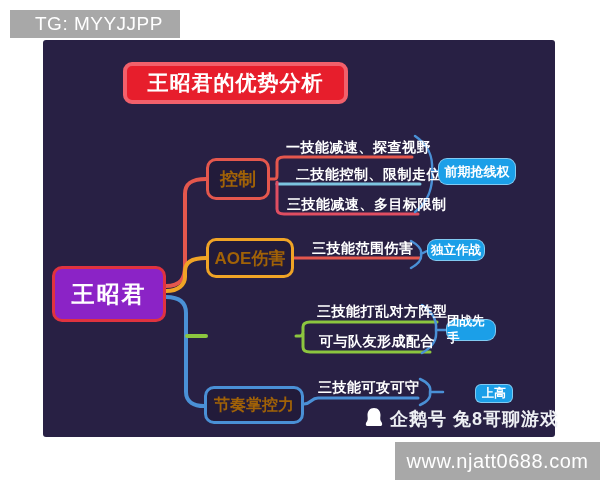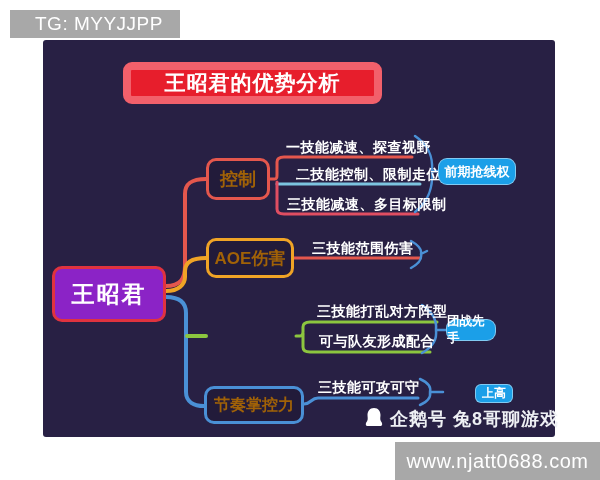--- a/index.html
+++ b/index.html
@@ -3,22 +3,22 @@
 <meta charset="utf-8">
 <style>
   html,body{margin:0;padding:0;}
   body{font-family:"Liberation Sans","DejaVu Sans",sans-serif;}
   .page{position:relative;width:600px;height:480px;background:#ffffff;overflow:hidden;}
   .banner{position:absolute;background:#a8a8a8;color:#fff;display:flex;align-items:center;}
   .banner.tg{left:10px;top:10px;width:145px;height:28px;font-size:19px;padding-left:25px;letter-spacing:.5px;}
   .banner.site{left:395px;top:442px;width:205px;height:38px;font-size:20px;justify-content:center;letter-spacing:.5px;}
   .panel{position:absolute;left:43px;top:40px;width:512px;height:397px;background:#282044;border-radius:3px;}
   .conn{position:absolute;left:0;top:0;width:600px;height:480px;pointer-events:none;}
-  .title-box{position:absolute;left:123px;top:62px;width:259px;height:42px;background:#e71e2c;
-    border:8px solid #f9a8d4;border-radius:9px;display:flex;align-items:center;justify-content:center;
+  .title-box{position:absolute;left:123px;top:62px;width:225px;height:42px;background:#e71e2c;
+    border:4px solid #f9a8d4;border-radius:9px;display:flex;align-items:center;justify-content:center;
     color:#fff;font-size:21px;font-weight:bold;letter-spacing:1px;box-sizing:border-box;}
   .root-box{position:absolute;left:52px;top:266px;width:114px;height:56px;background:#8b23c6;
     border:3px solid #e0333f;border-radius:10px;display:flex;align-items:center;justify-content:center;
     color:#fff;font-size:23px;font-weight:bold;letter-spacing:2px;box-sizing:border-box;}
   .bnode{position:absolute;background:rgba(0,0,0,.14);border:3px solid #fff;border-radius:10px;
     display:flex;align-items:center;justify-content:center;color:#a16207;font-weight:bold;box-sizing:border-box;}
   .bnode.n1{left:206px;top:158px;width:64px;height:42px;font-size:18px;}
   .bnode.n2{left:206px;top:238px;width:88px;height:40px;font-size:17px;}
   .bnode.n3{left:206px;top:315px;width:90px;height:42px;font-size:17px;}
   .bnode.n4{left:204px;top:386px;width:100px;height:38px;font-size:16px;}
@@ -77,20 +77,21 @@
 
   <div class="sub" style="left:286px;top:139px;">一技能减速、探查视野</div>
   <div class="sub" style="left:296px;top:166px;">二技能控制、限制走位</div>
   <div class="sub" style="left:287px;top:196px;">三技能减速、多目标限制</div>
   <div class="sub" style="left:312px;top:240px;">三技能范围伤害</div>
   <div class="sub" style="left:317px;top:303px;">三技能打乱对方阵型</div>
   <div class="sub" style="left:319px;top:333px;">可与队友形成配合</div>
   <div class="sub" style="left:318px;top:379px;">三技能可攻可守</div>
 
   <div class="pill p1" style="background-color: rgb(27, 159, 232);">前期抢线权</div>
+  <div class="pill p2" style="background-color: rgb(27, 159, 232);">独立作战</div>
   <div class="pill p3" style="background-color: rgb(27, 159, 232);">团战先手</div>
   <div class="pill p4" style="background-color: rgb(27, 159, 232); margin-left: 31px;">上高</div>
 
   <div class="footer">
     <svg width="20" height="24" viewBox="0 0 20 24">
       <path fill="#ffffff" d="M10 1 C5.5 1 3.5 4.5 3.5 8 C3.5 10 4.2 12 3.2 14 C1.2 16.4 1.4 19 3.6 19 L16.4 19 C18.6 19 18.8 16.4 16.8 14 C15.8 12 16.5 10 16.5 8 C16.5 4.5 14.5 1 10 1 Z M5.5 19.5 L8 21.5 M14.5 19.5 L12 21.5"></path>
     </svg>
     <span class="txt">企鹅号 兔8哥聊游戏</span>
   </div>
 

